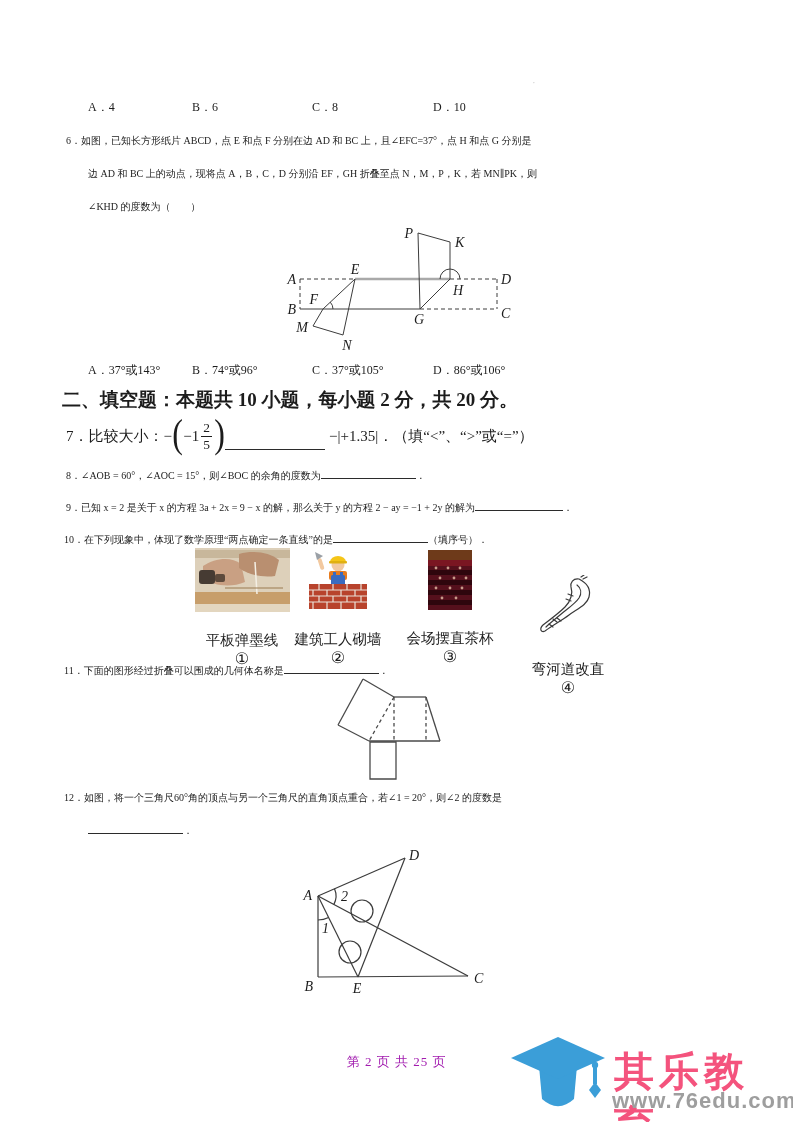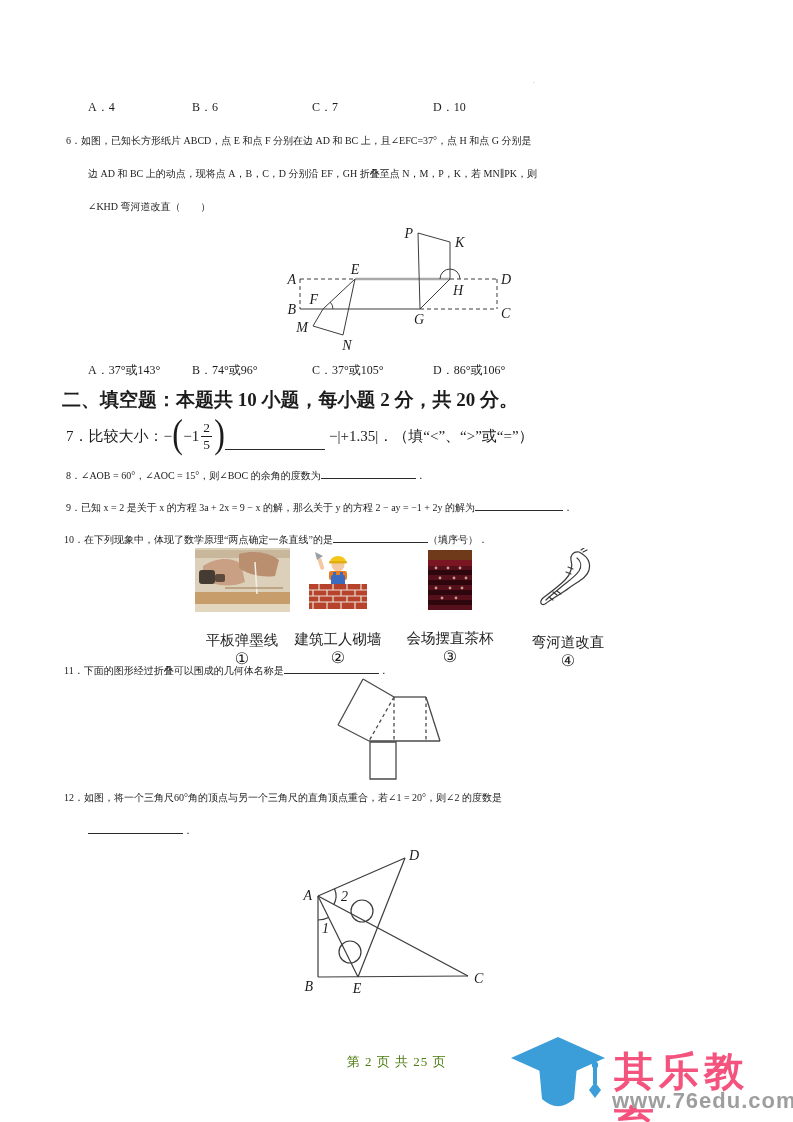--- a/index.html
+++ b/index.html
@@ -20,42 +20,42 @@
   .q7row{position:absolute;display:flex;align-items:center;white-space:pre;}
   .paren{font-size:40px;font-weight:400;line-height:0.8;transform:scaleX(.8);margin:0 -1px;padding-bottom:4px;}
   .frac{display:inline-flex;flex-direction:column;align-items:center;font-size:13.5px;line-height:1.15;margin:0 2px;}
   .frac .num{border-bottom:1px solid #1c1c1c;padding:0 2px;}
   .q7blank{align-self:flex-end;margin-bottom:9px;}
   
   svg text{font-family:"Liberation Serif","DejaVu Serif",serif;font-style:italic;fill:#1c1c1c;}
   .fig-card{position:absolute;text-align:center;}
   .fig-cap{font-size:14.5px;line-height:17px;margin-top:16px;}
   .fig-num{font-size:16px;line-height:19px;}
-  .footer{position:absolute;width:100%;text-align:center;font-size:13px;letter-spacing:1px;color:#4d7c0f;}
+  .footer{position:absolute;width:100%;text-align:center;font-size:13px;letter-spacing:1px;color:#a21caf;}
   .brand{position:absolute;font-family:"Liberation Sans","DejaVu Sans",sans-serif;font-weight:bold;letter-spacing:5px;}
   .site{position:absolute;font-family:"Liberation Sans","DejaVu Sans",sans-serif;font-weight:bold;letter-spacing:1px;}
   .stray{position:absolute;left:532px;top:76px;color:#999;opacity:.5;font-size:11px;}
 </style>
 </head>
 <body>
 
 <div class="page">
 
   <div class="stray">·</div>
 
   <div class="opt-row" style="top:99px;">
     <span class="opt" style="left:88px;">A．4</span>
     <span class="opt" style="left:192px;">B．6</span>
-    <span class="opt" style="left:312px;">C．7</span>
+    <span class="opt" style="left:312px;">C．8</span>
     <span class="opt" style="left:433px;font-family:Liberation Serif, serif;">D．10</span>
   </div>
 
   <div class="tline" style="top:131px;left:66px;">6．如图，已知长方形纸片 ABCD，点 E 和点 F 分别在边 AD 和 BC 上，且∠EFC=37°，点 H 和点 G 分别是</div>
   <div class="tline" style="top:164px;left:88px;">边 AD 和 BC 上的动点，现将点 A，B，C，D 分别沿 EF，GH 折叠至点 N，M，P，K，若 MN∥PK，则</div>
-  <div class="tline" style="top:197px;left:88px;">∠KHD 弯河道改直（　　）</div>
+  <div class="tline" style="top:197px;left:88px;">∠KHD 的度数为（　　）</div>
 
   <svg class="abs" style="left:283px;top:222px;" width="232" height="132" viewBox="283 222 232 132">
     <g fill="none" stroke="#3c3c3c" stroke-width="1">
 
       <g stroke-dasharray="4 3">
         <path d="M300,279 L355,279"></path>
         <path d="M450,279 L497,279"></path>
         <path d="M300,279 L300,309"></path>
         <path d="M497,279 L497,309"></path>
         <path d="M420,309 L497,309"></path>
@@ -217,21 +217,21 @@
           <circle cx="22" cy="38" r="1.4"></circle>
           <circle cx="34" cy="38" r="1.4"></circle>
         <circle cx="14" cy="48" r="1.4"></circle>
           <circle cx="28" cy="48" r="1.4"></circle>
       </g>
     </svg>
     <div class="fig-cap">会场摆直茶杯</div>
     <div class="fig-num">③</div>
   </div>
 
-  <div class="fig-card" style="left:513px;top:548px;width:110px;">
+  <div class="fig-card" style="left:513px;top:575px;width:110px;">
     <svg width="70" height="66" viewBox="0 0 70 66">
       <rect width="70" height="66" fill="#ffffff"></rect>
       <g fill="none" stroke="#3a3a3a" stroke-width="1.2" stroke-linecap="round">
         <path d="M46,4 C54,8 58,14 56,22 C54,30 44,34 36,40 C28,46 20,50 12,56 C8,58 6,54 10,50 C18,44 26,38 32,32 C38,26 40,18 38,12 C37,8 40,3 46,4 Z"></path>
         <path d="M44,10 C48,13 49,18 46,23 C42,29 34,34 27,40 C21,45 16,49 13,52"></path>
         <path d="M48,2 l3,-2 m-1,4 l4,-2"></path>
         <path d="M20,44 l4,3 m-8,2 l4,3 m4,-9 l4,3"></path>
         <path d="M33,24 l5,2 m-3,-7 l5,2"></path>
       </g>
     </svg>

